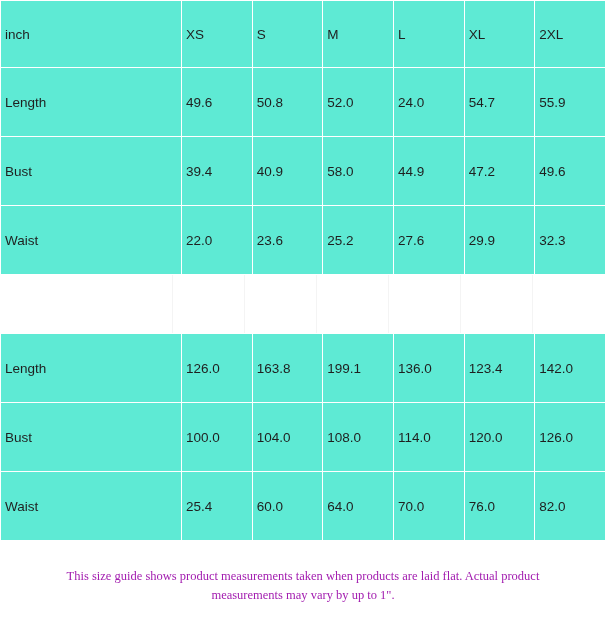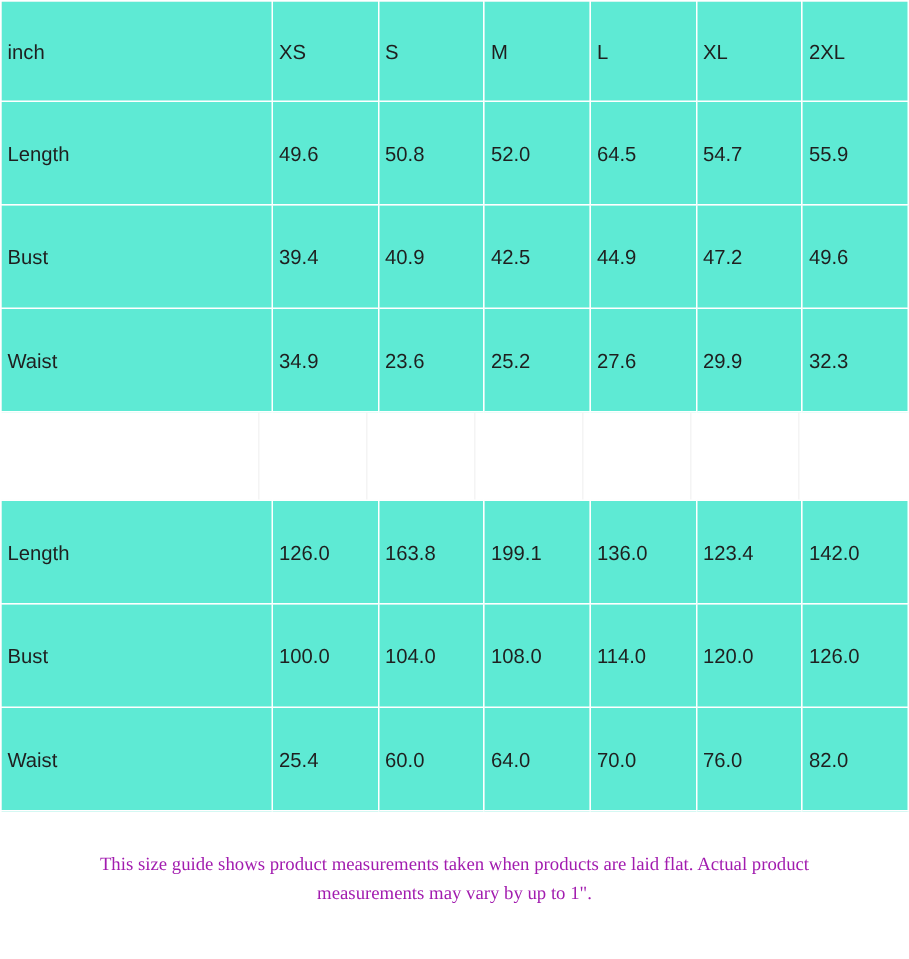--- a/index.html
+++ b/index.html
@@ -83,36 +83,36 @@
         <td>M</td>
         <td>L</td>
         <td>XL</td>
         <td>2XL</td>
       </tr>
       <tr>
         <td class="label-col">Length</td>
         <td>49.6</td>
         <td>50.8</td>
         <td>52.0</td>
-        <td>64.5</td>
+        <td>24.0</td>
         <td>54.7</td>
         <td>55.9</td>
       </tr>
       <tr>
         <td class="label-col">Bust</td>
         <td>39.4</td>
         <td>40.9</td>
-        <td>42.5</td>
+        <td>58.0</td>
         <td>44.9</td>
         <td>47.2</td>
         <td>49.6</td>
       </tr>
       <tr>
         <td class="label-col">Waist</td>
-        <td>34.9</td>
+        <td>22.0</td>
         <td>23.6</td>
         <td>25.2</td>
         <td>27.6</td>
         <td>29.9</td>
         <td>32.3</td>
       </tr>
     </tbody>
   </table>
 
   <div class="gap">

